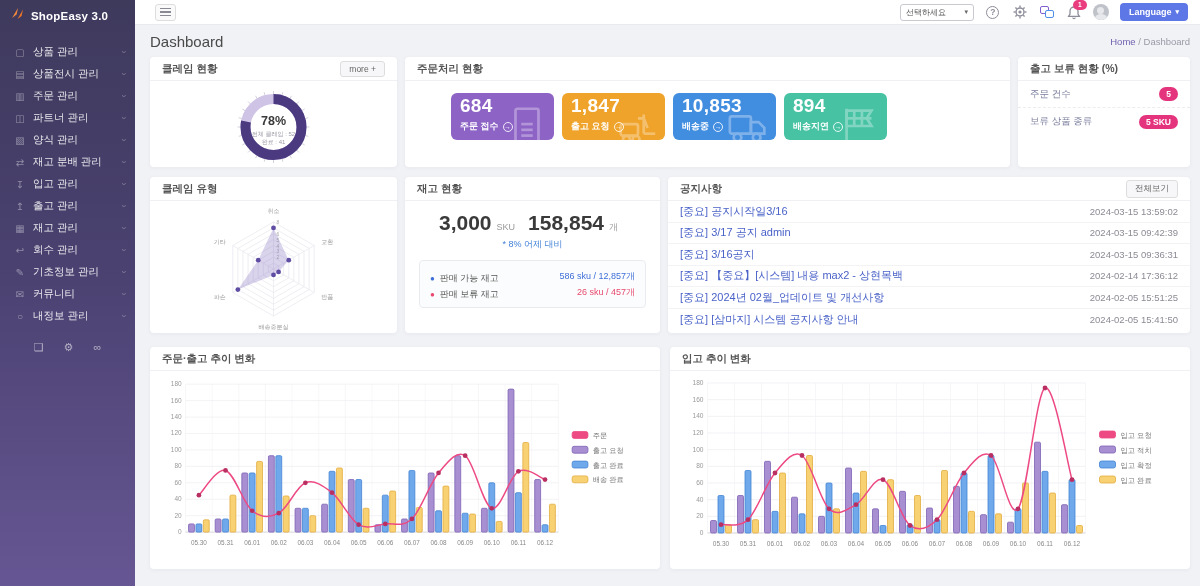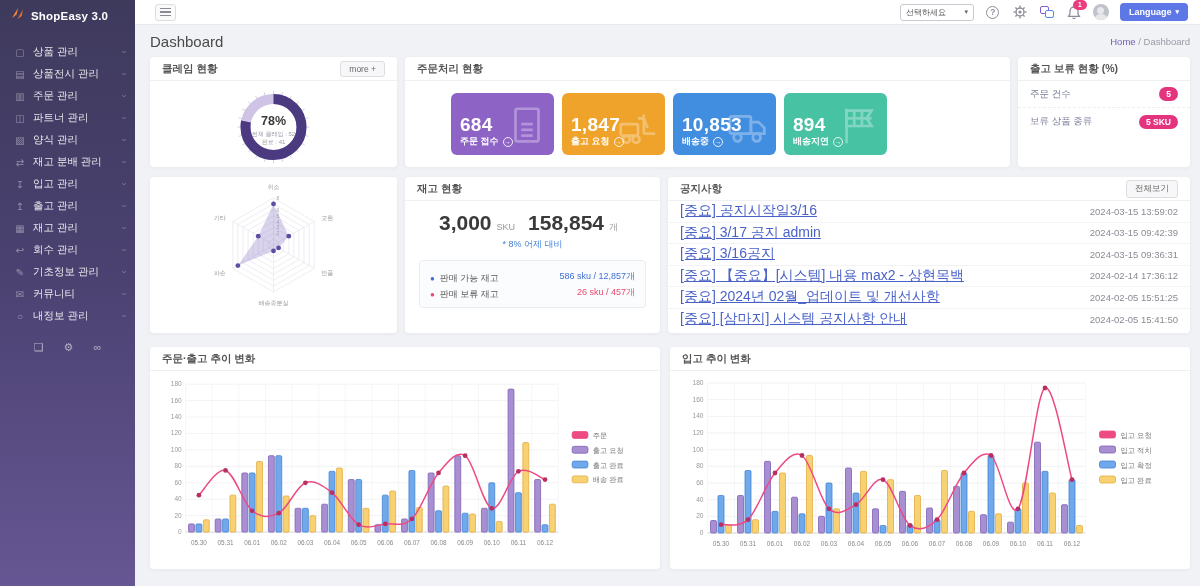--- a/index.html
+++ b/index.html
@@ -67,22 +67,22 @@
   .card-title { font-size:10.5px; font-weight:bold; color:#555; }
   .mini-btn { font-size:8.5px; color:#666; background:#f7f7f9; border:1px solid #ddd; border-radius:3px;
               padding:2px 8px; cursor:pointer; }
 
   .w-claim { width:247px; }  .w-orders { width:605px; }  .w-hold { flex:1; }
   .w-radar { width:247px; }  .w-inv { width:255px; }     .w-notice { flex:1; }
   .w-chartL { width:510px; } .w-chartR { flex:1; }
 
   
   .stat-row { display:flex; gap:8px; padding:12px 0 0 46px; }
-  .stat-box { position:relative; width:103px; height:62px; border-radius:6px; color:#fff;
-              padding:21px 9px; cursor:pointer; overflow:hidden; }
+  .stat-box { position:relative; width:103px; height:47px; border-radius:6px; color:#fff;
+              padding:2px 9px; cursor:pointer; overflow:hidden; }
   .stat-val { font-size:19px; font-weight:bold; letter-spacing:.3px; }
   .stat-lab { position:absolute; left:9px; bottom:7px; font-size:9px; font-weight:bold; display:flex; align-items:center; gap:4px; }
   .stat-arrow { width:10px; height:10px; border:1px solid rgba(255,255,255,.85); border-radius:50%;
                 font-size:6.5px; display:flex; align-items:center; justify-content:center; }
   .stat-ico { position:absolute; right:4px; top:10px; opacity:.32; }
 
   
   .hold-row { display:flex; align-items:center; justify-content:space-between; padding:0 12px;
               height:27px; border-bottom:1px dashed #eceded; }
   .hold-row:last-child { border-bottom:none; }
@@ -98,21 +98,21 @@
   .inv-box { margin:9px 14px 0 14px; border:1px solid #e9ebf1; background:#fbfcfd; border-radius:4px; padding:7px 10px; }
   .inv-line { display:flex; align-items:center; justify-content:space-between; height:16px; }
   .inv-dot { font-size:8px; margin-right:5px; }
   .inv-lab { font-size:9px; color:#555; }
   .inv-val { font-size:9px; font-weight:500; }
 
   
   .notice-row { display:flex; align-items:center; justify-content:space-between; height:21.5px;
                 padding:0 12px; border-bottom:1px solid #f3f3f6; }
   .notice-row:last-child { border-bottom:none; }
-  .notice-link { font-size:14px; color:#4a62c8; text-decoration:underline; cursor:pointer;
+  .notice-link { font-size:11px; color:#4a62c8; cursor:pointer;
                  white-space:nowrap; overflow:hidden; max-width:330px; }
   .notice-date { font-size:9.5px; color:#8b8b95; }
 
   .chart-wrap { padding:2px 6px 0 6px; }
 </style>
 </head>
 <body>
 
 <div class="sidebar">
   <div class="logo-row">
@@ -362,20 +362,23 @@
           <div class="hold-row">
             <span class="hold-label">보류 상품 종류</span>
             <span class="badge-pink">5 SKU</span>
           </div>
         </div>
     </div>
   </div>
 
   <div class="row row2">
     <div class="card w-radar">
+      <div class="card-head">
+        <span class="card-title">클레임 유형</span>
+      </div>
       <div class="chart-wrap"><svg viewBox="0 0 223 128" width="100%" height="128">
             <polygon points="111.5,60.125 116.58789924723358,63.0625 116.58789924723358,68.9375 111.5,71.875 106.41210075276642,68.9375 106.41210075276642,63.0625" fill="none" stroke="#e7e7ee" stroke-width="0.7"></polygon>
             <polygon points="111.5,54.25 121.67579849446716,60.125 121.67579849446716,71.875 111.5,77.75 101.32420150553284,71.875 101.32420150553284,60.125" fill="none" stroke="#e7e7ee" stroke-width="0.7"></polygon>
             <polygon points="111.5,48.375 126.76369774170072,57.1875 126.76369774170072,74.8125 111.5,83.625 96.23630225829928,74.8125 96.23630225829928,57.1875" fill="none" stroke="#e7e7ee" stroke-width="0.7"></polygon>
             <polygon points="111.5,42.5 131.85159698893432,54.25 131.85159698893432,77.75 111.5,89.5 91.14840301106568,77.75 91.1484030110657,54.25" fill="none" stroke="#e7e7ee" stroke-width="0.7"></polygon>
             <polygon points="111.5,36.625 136.93949623616788,51.3125 136.93949623616788,80.6875 111.5,95.375 86.06050376383212,80.6875 86.06050376383212,51.3125" fill="none" stroke="#e7e7ee" stroke-width="0.7"></polygon>
             <polygon points="111.5,30.75 142.02739548340145,48.375 142.02739548340145,83.625 111.5,101.25 80.97260451659854,83.625 80.97260451659854,48.375" fill="none" stroke="#e7e7ee" stroke-width="0.7"></polygon>
             <polygon points="111.5,24.875 147.11529473063504,45.4375 147.11529473063504,86.5625 111.5,107.125 75.88470526936496,86.5625 75.88470526936496,45.4375" fill="none" stroke="#e7e7ee" stroke-width="0.7"></polygon>
             <polygon points="111.5,19 152.20319397786864,42.5 152.20319397786864,89.5 111.5,113 70.79680602213138,89.5 70.79680602213139,42.5" fill="none" stroke="#e7e7ee" stroke-width="0.7"></polygon>
             <line x1="111.5" y1="66" x2="111.5" y2="19" stroke="#e7e7ee" stroke-width="0.7"></line>

